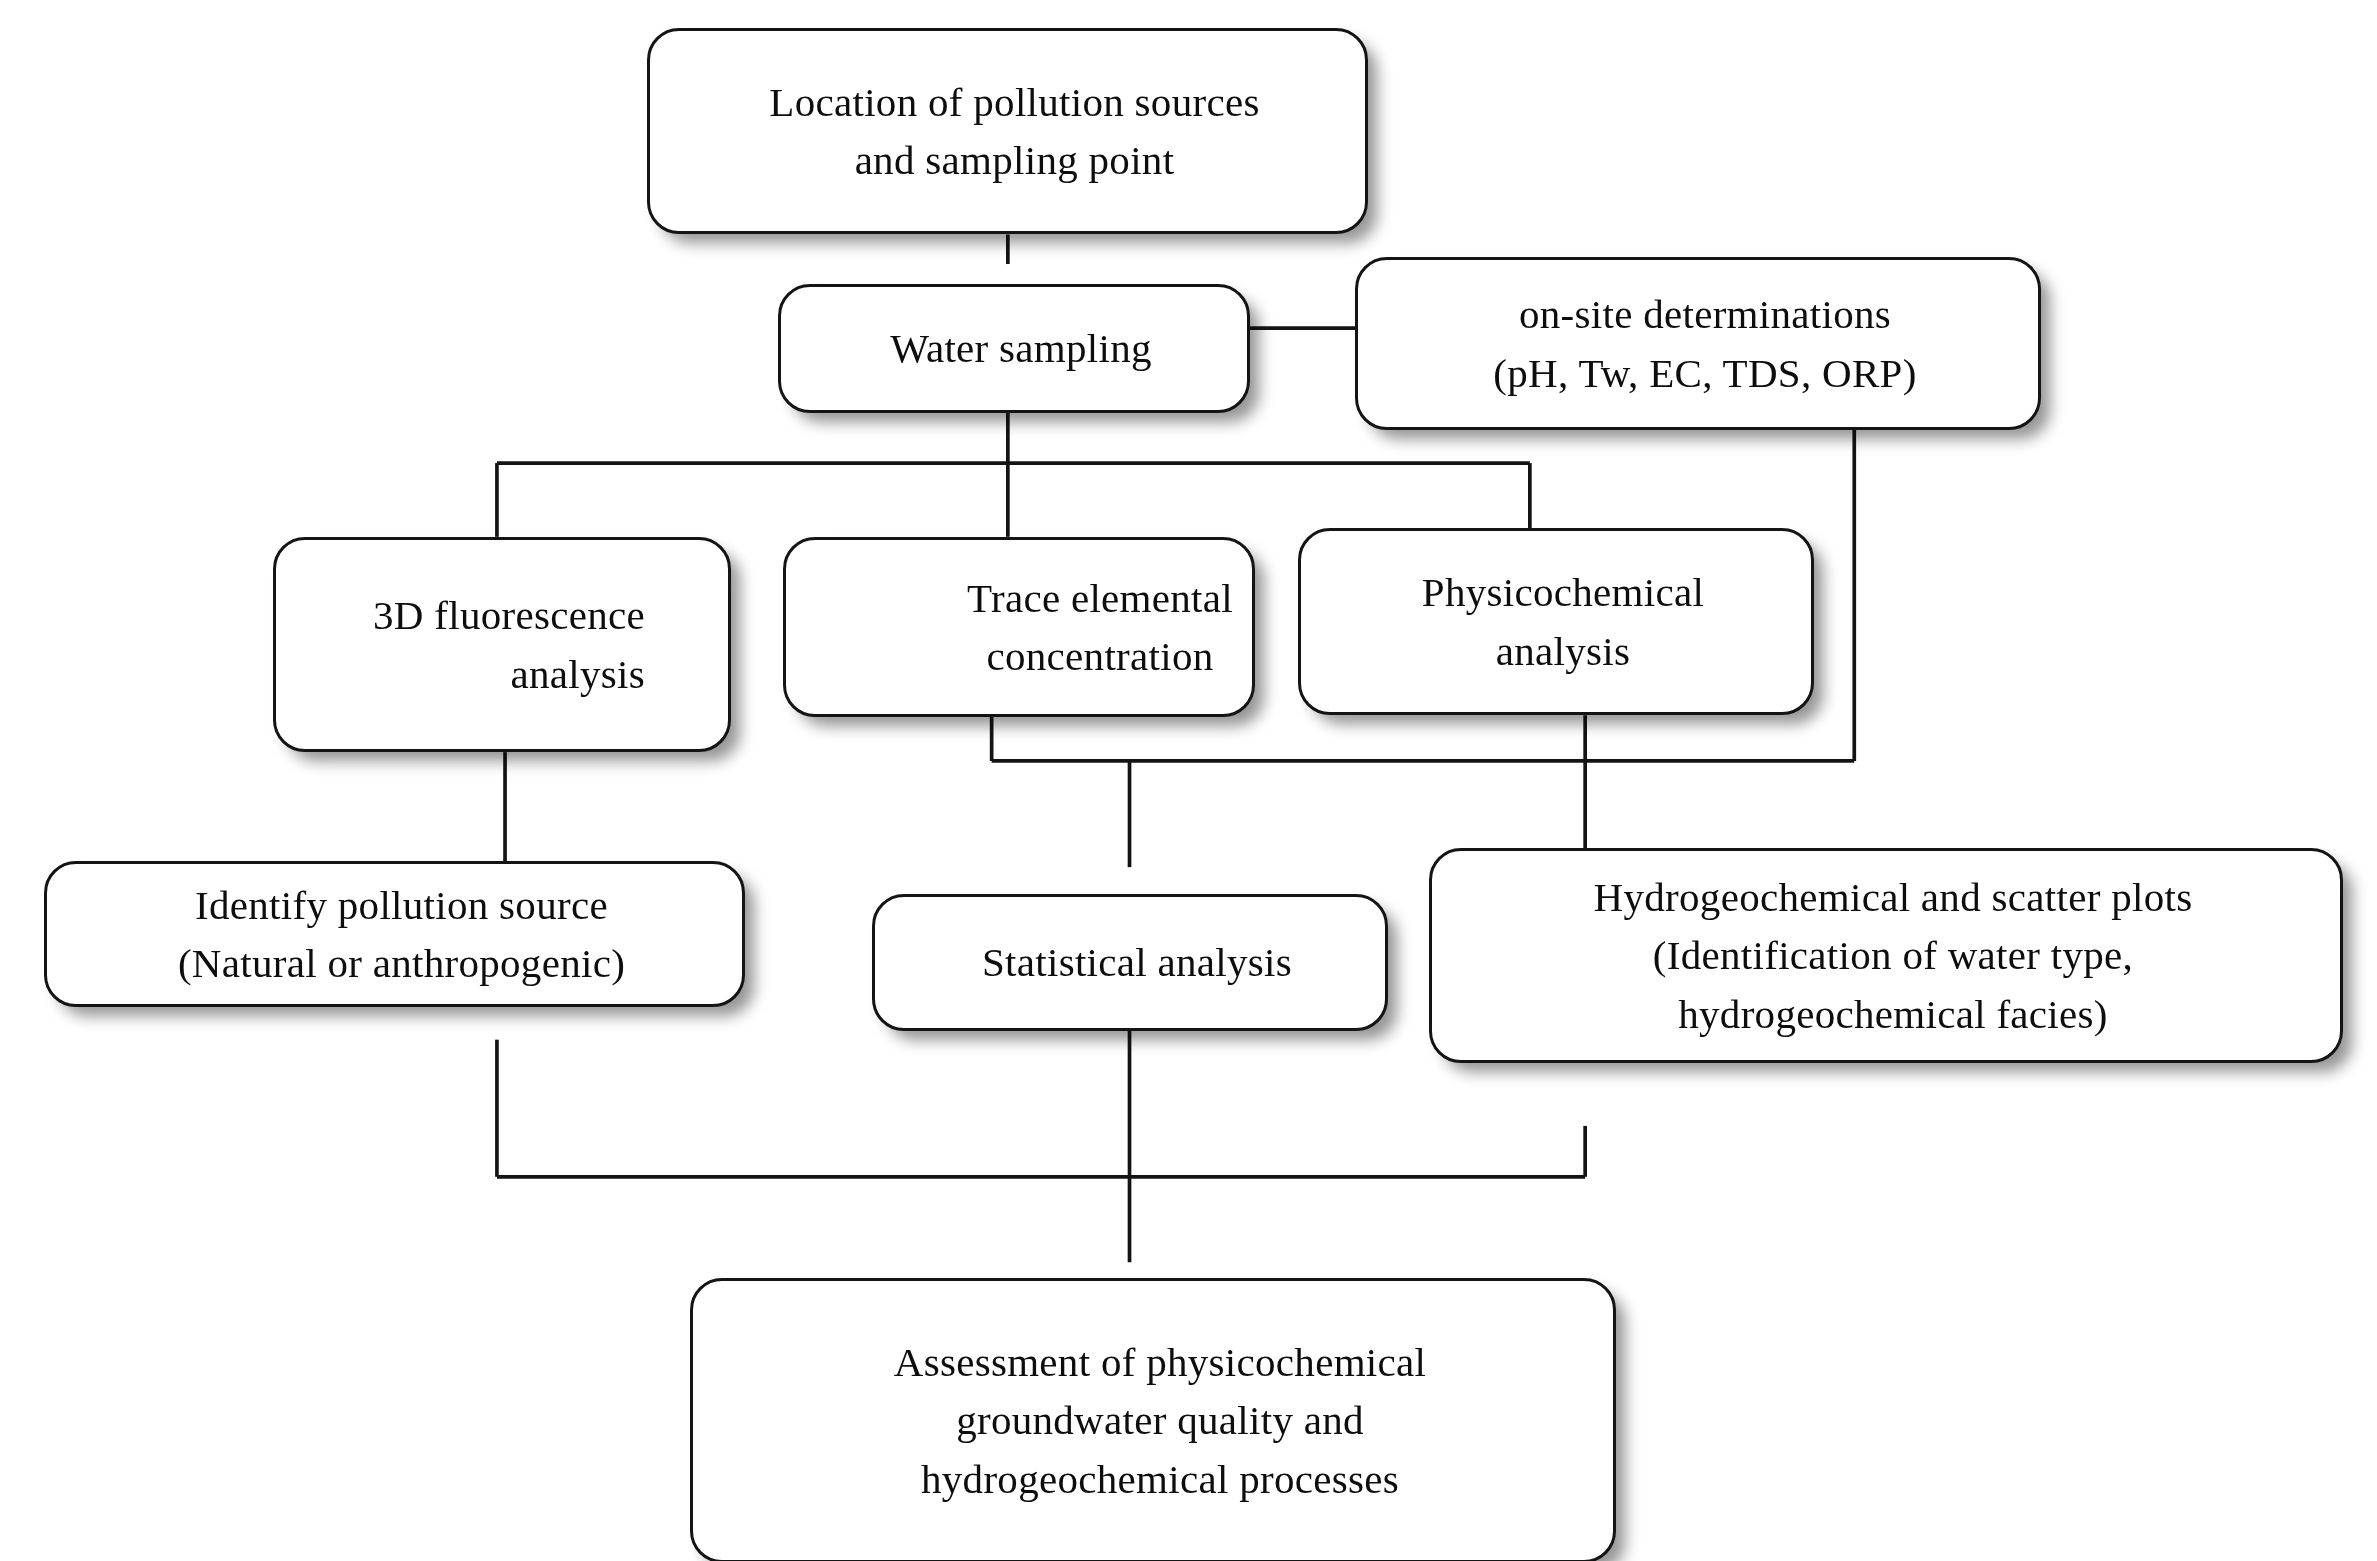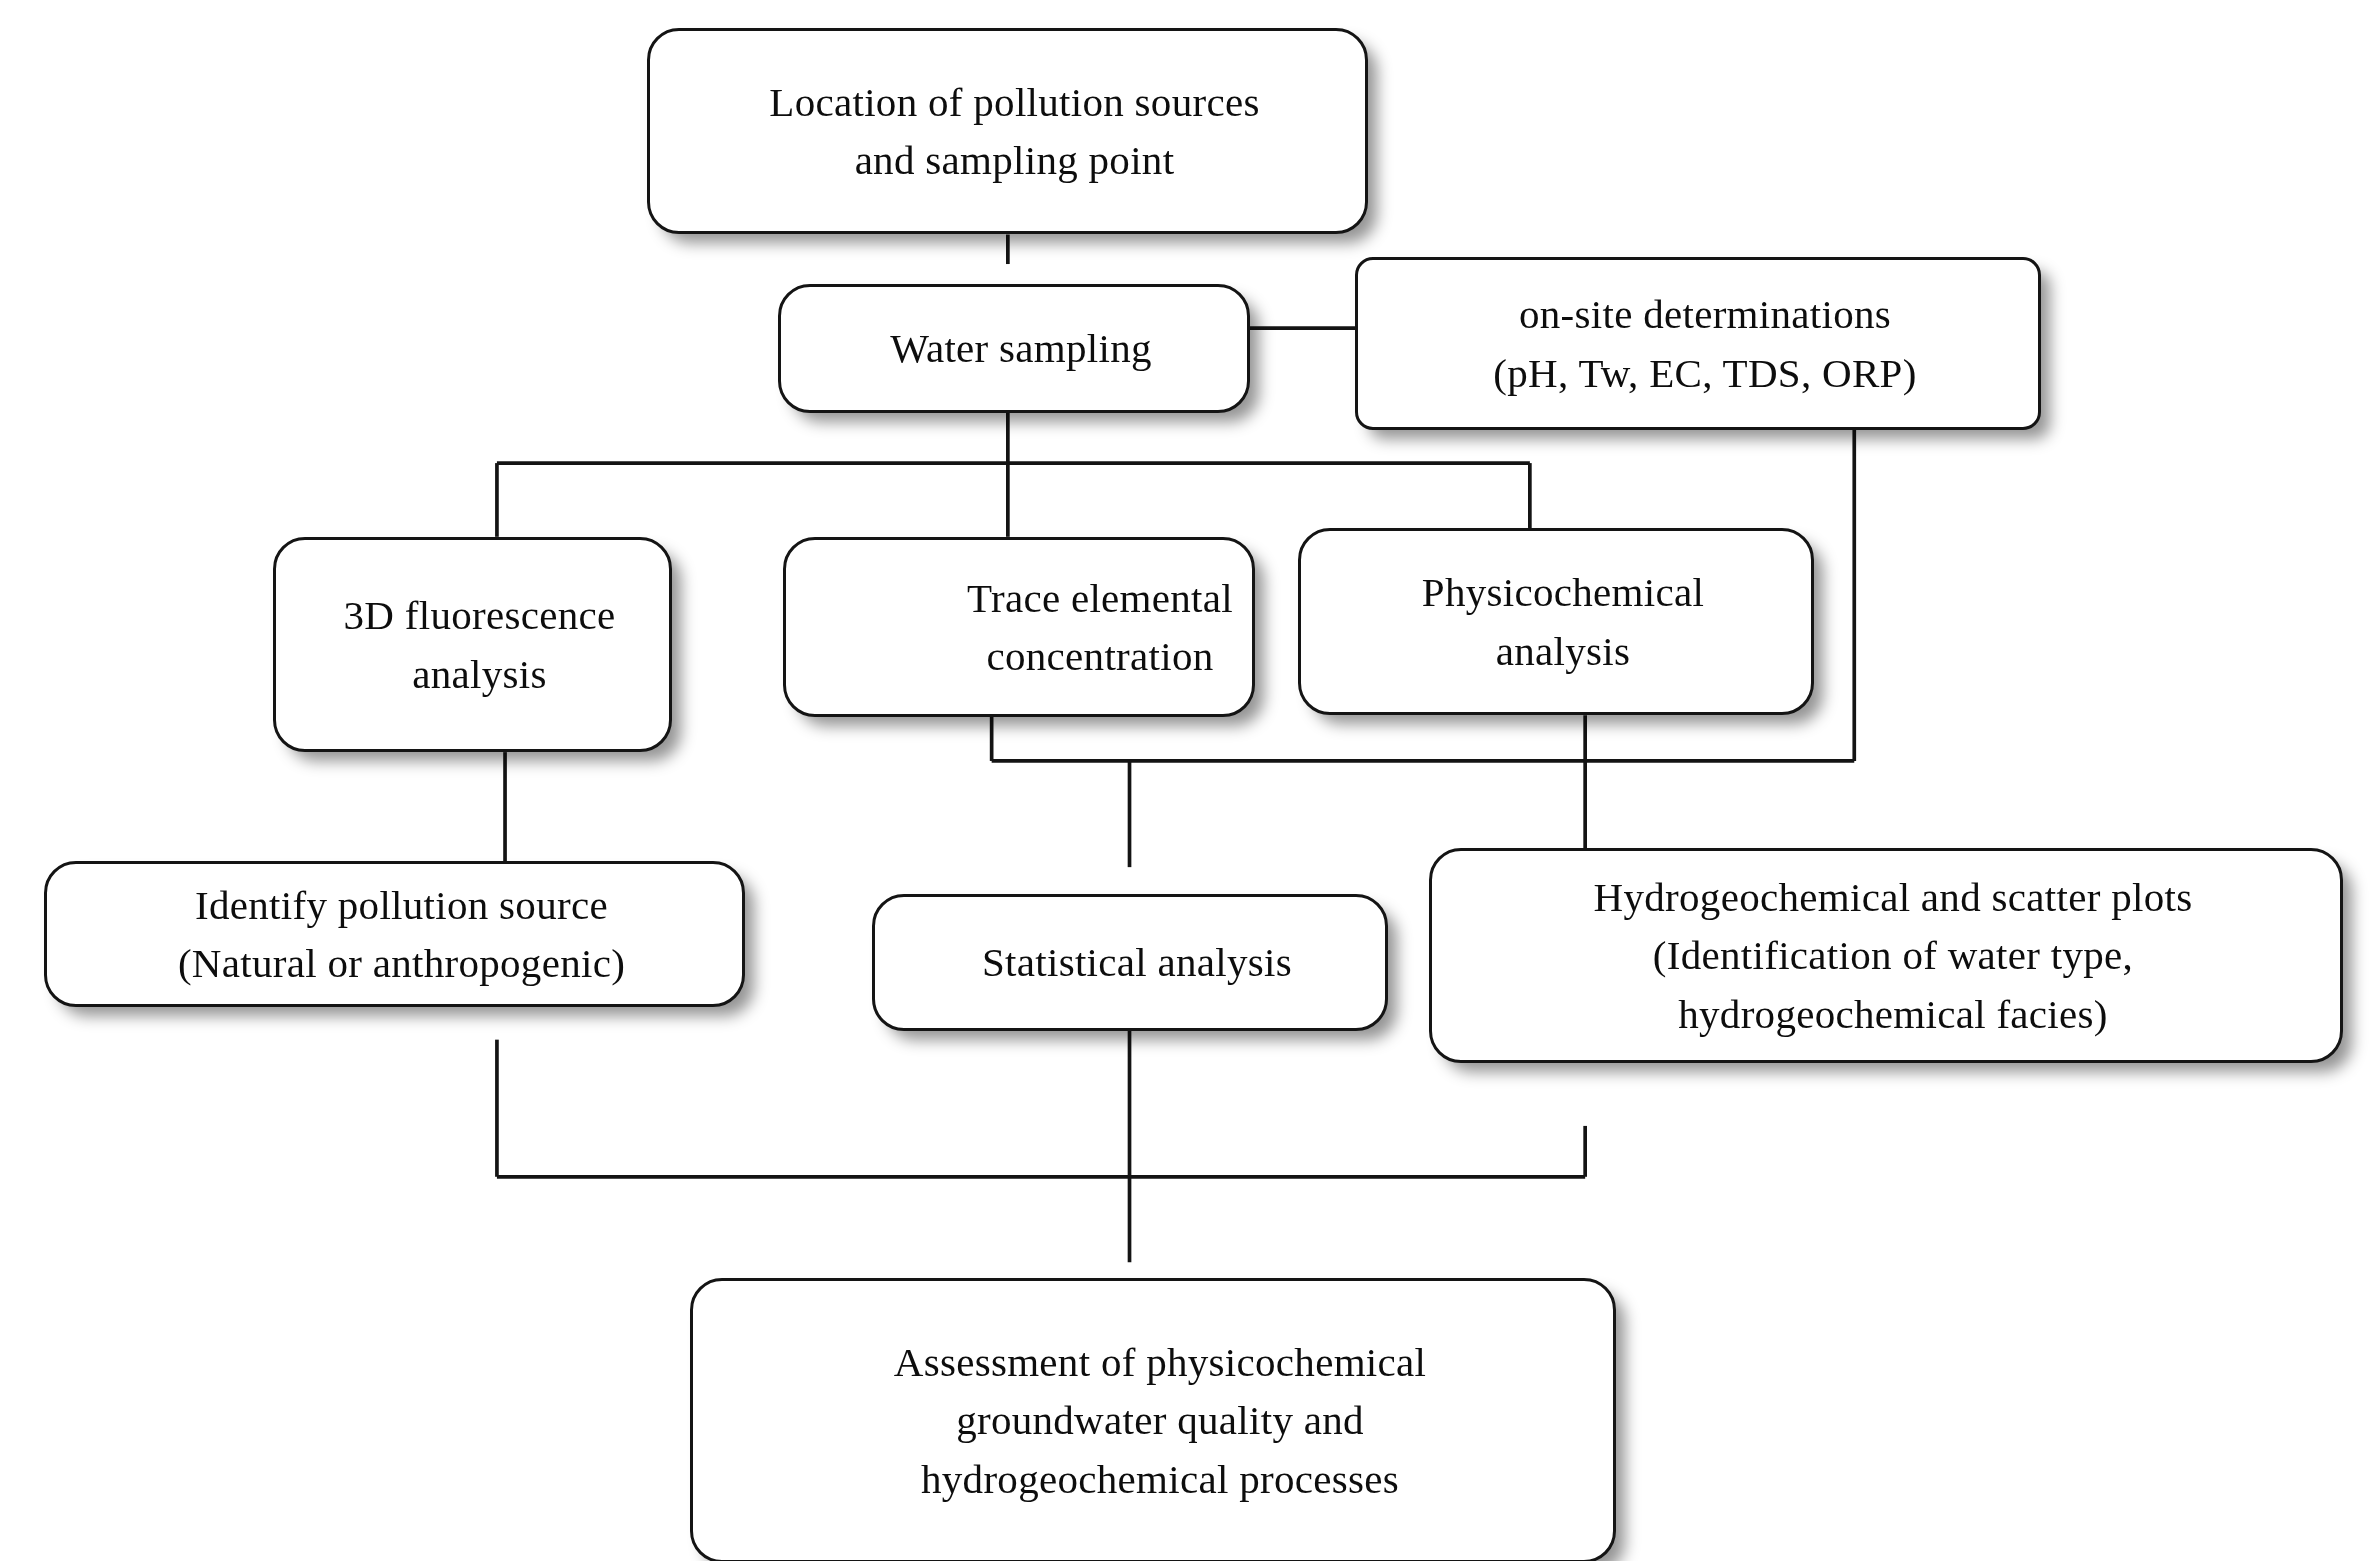--- a/index.html
+++ b/index.html
@@ -68,25 +68,25 @@
     </svg>
 
   <div id="nodes-layer">
       <div class="node" style="left: 647px; top: 28px; width: 721px; height: 206px;">
         <span class="lbl">Location of pollution sources
 and sampling point</span>
       </div>
       <div class="node" style="left: 778px; top: 264px; width: 472px; height: 129px; margin-top: 20px;">
         <span class="lbl">Water sampling</span>
       </div>
-      <div class="node" style="left: 1355px; top: 257px; width: 686px; height: 173px; border-radius: 18px;">
+      <div class="node" style="left: 1355px; top: 257px; width: 686px; height: 173px;">
         <span class="lbl">on-site determinations
 (pH, Tw, EC, TDS, ORP)</span>
       </div>
-      <div class="node" style="left: 273px; top: 537px; width: 399px; height: 215px;">
+      <div class="node" style="left: 273px; top: 537px; width: 458px; height: 215px; text-align: right;">
         <span class="lbl">3D fluorescence
 analysis</span>
       </div>
       <div class="node" style="left: 783px; top: 537px; width: 472px; height: 180px; justify-content: flex-end;">
         <span class="lbl">Trace elemental
 concentration</span>
       </div>
       <div class="node" style="left: 1298px; top: 528px; width: 516px; height: 187px; text-align: center;">
         <span class="lbl">Physicochemical
 analysis</span>

